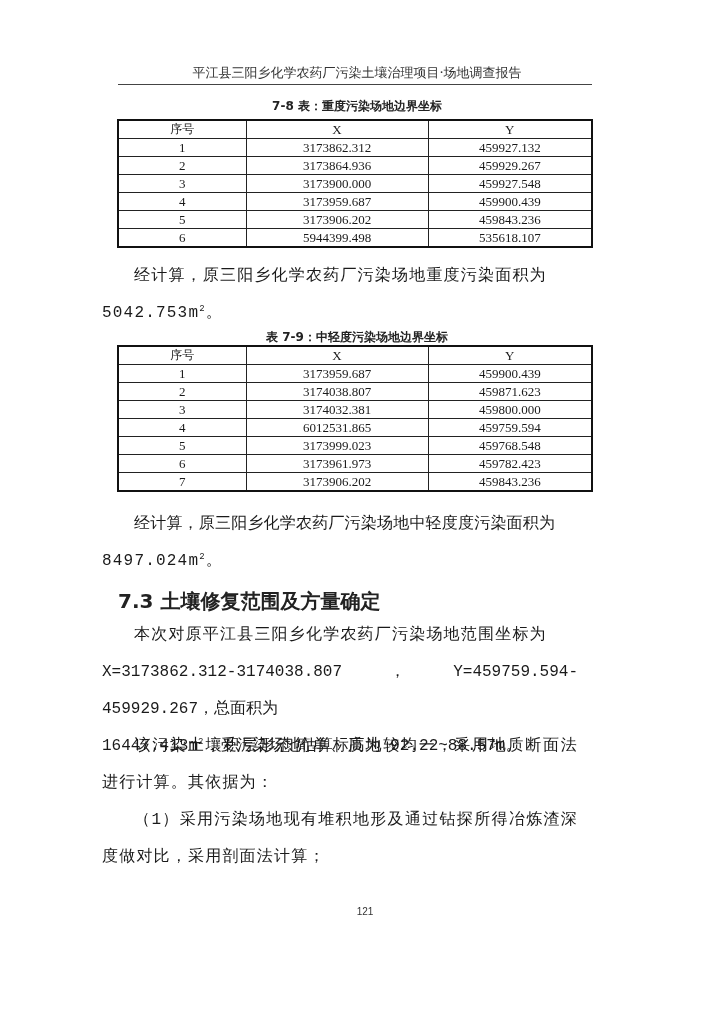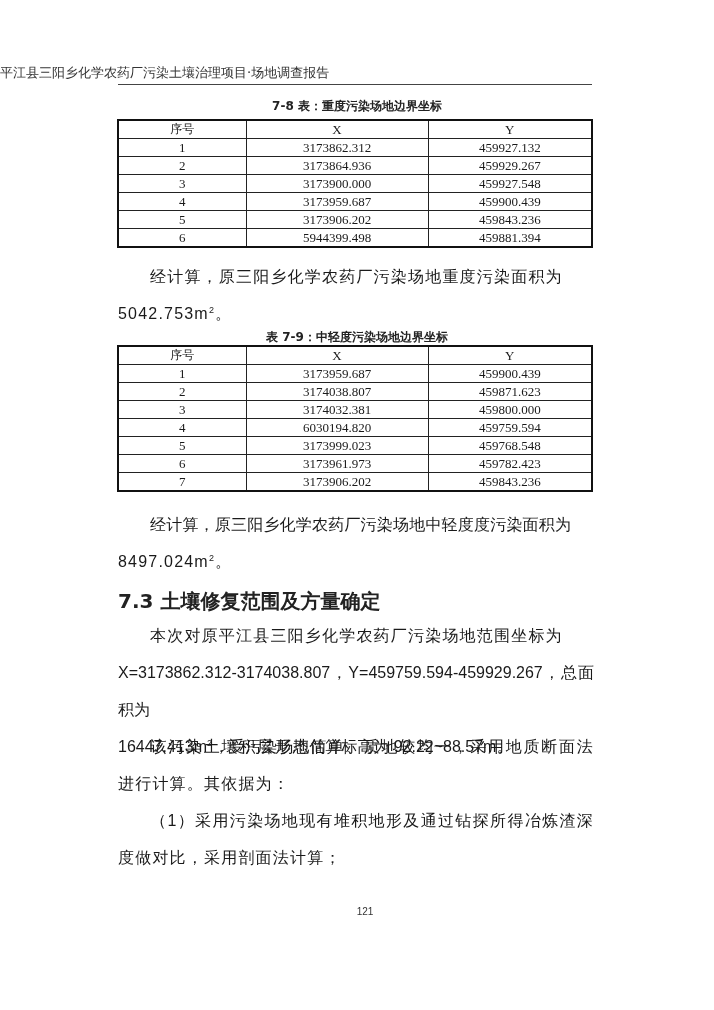--- a/index.html
+++ b/index.html
@@ -1,21 +1,21 @@
 <!DOCTYPE html>
 <html><head>
 <meta charset="utf-8">
 <style>
   html, body { margin: 0; padding: 0; background: #ffffff; }
   body {
     width: 714px; height: 1010px; position: relative; overflow: hidden;
     font-family: "DejaVu Serif", "Liberation Serif", serif; color: #1a1a1a;
   }
   .header {
-    position: absolute; left: 0; top: 64px; width: 714px; 
+    position: absolute; left: 0; top: 64px; width: 714px; text-align: center;
     font-size: 13px; color: #333;
   }
   .header-rule {
     position: absolute; left: 118px; top: 84px; width: 474px; height: 0;
     border-top: 1px solid #444;
   }
   .caption {
     position: absolute; left: 0; width: 714px; text-align: center;
     font-family: "DejaVu Sans", "Liberation Sans", sans-serif;
     font-size: 12px; font-weight: bold; color: #222;
@@ -26,22 +26,22 @@
     font-family: "Liberation Serif", serif; font-size: 13px;
   }
   table.coords td, table.coords th {
     border: 1px solid #222; height: 17px; padding: 0; text-align: center;
     font-weight: normal; line-height: 17px;
   }
   table.coords { border: 2px solid #111; }
   .col-idx { width: 128px; }
   .col-x { width: 182px; }
   .para {
-    position: absolute; left: 118px; width: 476px;
-    font-family: Liberation Sans, sans-serif;
+    position: absolute; left: 102px; width: 476px;
+    font-family: Liberation Mono, monospace;
     font-size: 16px; line-height: 37px; color: #1a1a1a;
     text-align: justify; letter-spacing: 1.2px;
   }
   .para .indent { display: inline-block; width: 32px; }
   sup { font-size: 9px; vertical-align: super; line-height: 0; }
   .section-title {
     position: absolute; left: 118px; font-family: "DejaVu Sans", "Liberation Sans", sans-serif;
     font-size: 20px; font-weight: bold; color: #222;
   }
   .page-number {
@@ -91,21 +91,21 @@
         <td>459900.439</td>
       </tr>
     <tr>
         <td>5</td>
         <td>3173906.202</td>
         <td>459843.236</td>
       </tr>
     <tr>
         <td>6</td>
         <td>5944399.498</td>
-        <td>459881.394</td>
+        <td>535618.107</td>
       </tr>
   </tbody>
 </table>
 
 <div class="para" style="top:258px;">
   <span class="indent"></span><span>经计算，原三阳乡化学农药厂污染场地重度污染面积为</span><br>
   <span>5042.753m</span><sup>2</sup><span>。</span>
 </div>
 
 <div class="caption" style="top:329px;">表 7-9：中轻度污染场地边界坐标</div>
@@ -133,21 +133,21 @@
         <td>3174038.807</td>
         <td>459871.623</td>
       </tr>
     <tr>
         <td>3</td>
         <td>3174032.381</td>
         <td>459800.000</td>
       </tr>
     <tr>
         <td>4</td>
-        <td>6030194.820</td>
+        <td>6012531.865</td>
         <td>459759.594</td>
       </tr>
     <tr>
         <td>5</td>
         <td>3173999.023</td>
         <td>459768.548</td>
       </tr>
     <tr>
         <td>6</td>
         <td>3173961.973</td>

